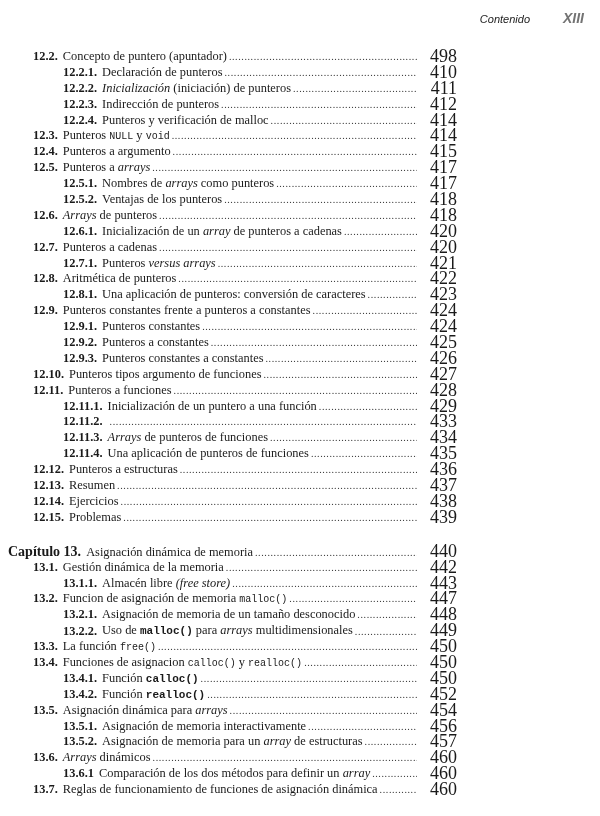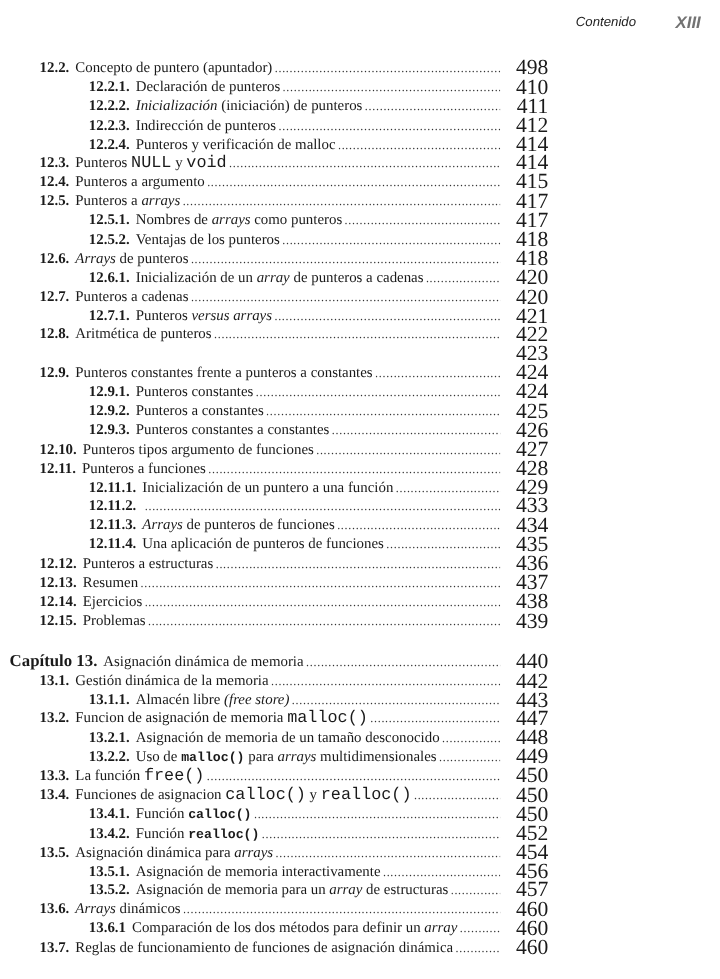--- a/index.html
+++ b/index.html
@@ -12,27 +12,27 @@
            font-weight:bold; font-size:14px; color:#737373;font-style:italic; }
     .toc { position:absolute; left:0; top:49px; width:480px; }
     .row { position:relative; height:15.9px; line-height:15.9px; font-size:12.4px; white-space:nowrap; }
     .row .entry { position:absolute; right:63px; display:flex; align-items:baseline; overflow:hidden; }
     .row .num { font-weight:bold; margin-right:5px; }
     .row .title { flex:0 0 auto; }
     .row .leader { flex:1 1 auto; overflow:hidden; color:#333; letter-spacing:0.6px; font-size:10px; margin-left:2px; }
     .row .leader::after { content:"........................................................................................................................................................................................................................................................"; }
     .row .page { position:absolute; right:23px; font-size:18px;text-align:right; }
     .lvl1 .entry { left:33px; }
-    .lvl2 .entry { left:74px; }
+    .lvl2 .entry { left:63px;align-items:center; }
     .lvl0 .entry { left:8px; }
     .lvl0 .num { font-size:14px; }
     .lvl0 .title { font-size:12.4px; }
     .gap { height:18px; }
     .title i { font-style:italic; }
-    .mono { font-family:"Liberation Mono", monospace; font-size:14px; }
+    .mono { font-family:"Liberation Mono", monospace; font-size:10px; }
     .monob { font-family:"Liberation Mono", monospace; font-size:11px; font-weight:bold; }
   </style>
 </head>
 <body>
 
 <div class="header">
   <span class="running">Contenido</span>
   <span class="folio">XIII</span>
 </div>
 
@@ -151,20 +151,25 @@
     </div>
     <div class="row lvl1">
       <div class="entry">
         <span class="num">12.8.</span>
         <span class="title"><span>Aritmética de punteros</span></span>
         <span class="leader"></span>
       </div>
       <span class="page">422</span>
     </div>
     <div class="row lvl2">
+      <div class="entry">
+        <span class="num">12.8.1.</span>
+        <span class="title"><span>Una aplicación de punteros: conversión de caracteres</span></span>
+        <span class="leader"></span>
+      </div>
       <span class="page">423</span>
     </div>
     <div class="row lvl1">
       <div class="entry">
         <span class="num">12.9.</span>
         <span class="title"><span>Punteros constantes frente a punteros a constantes</span></span>
         <span class="leader"></span>
       </div>
       <span class="page">424</span>
     </div>

